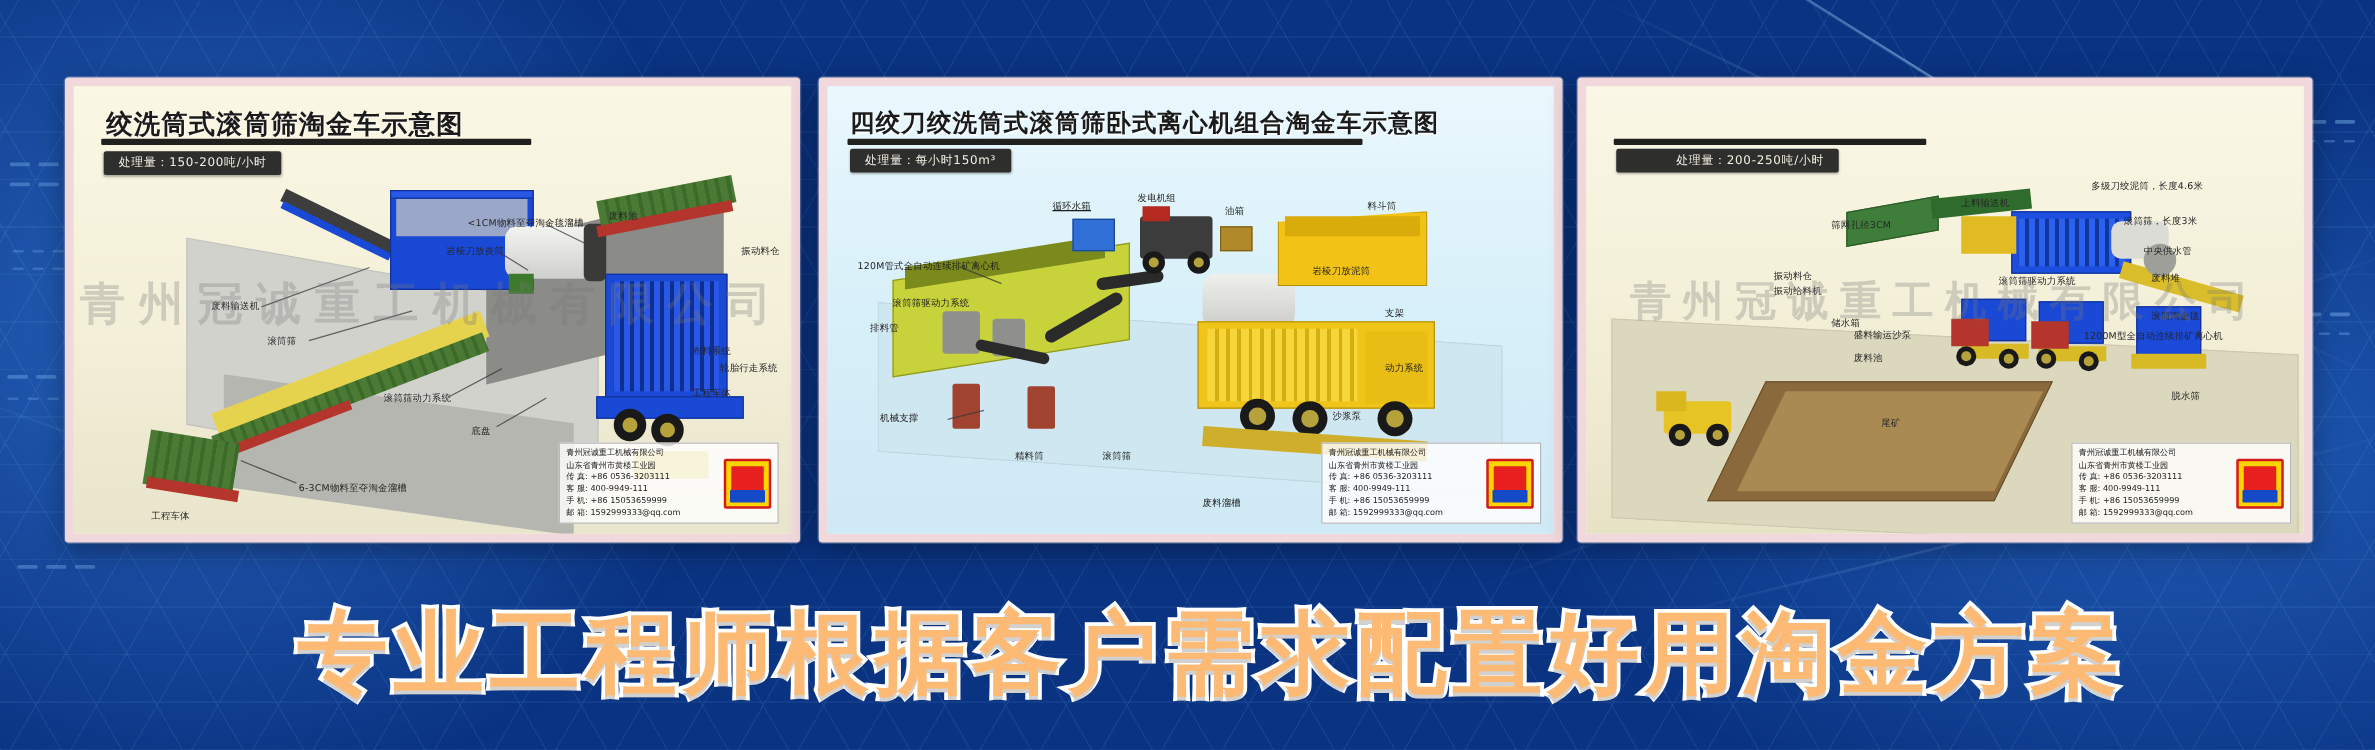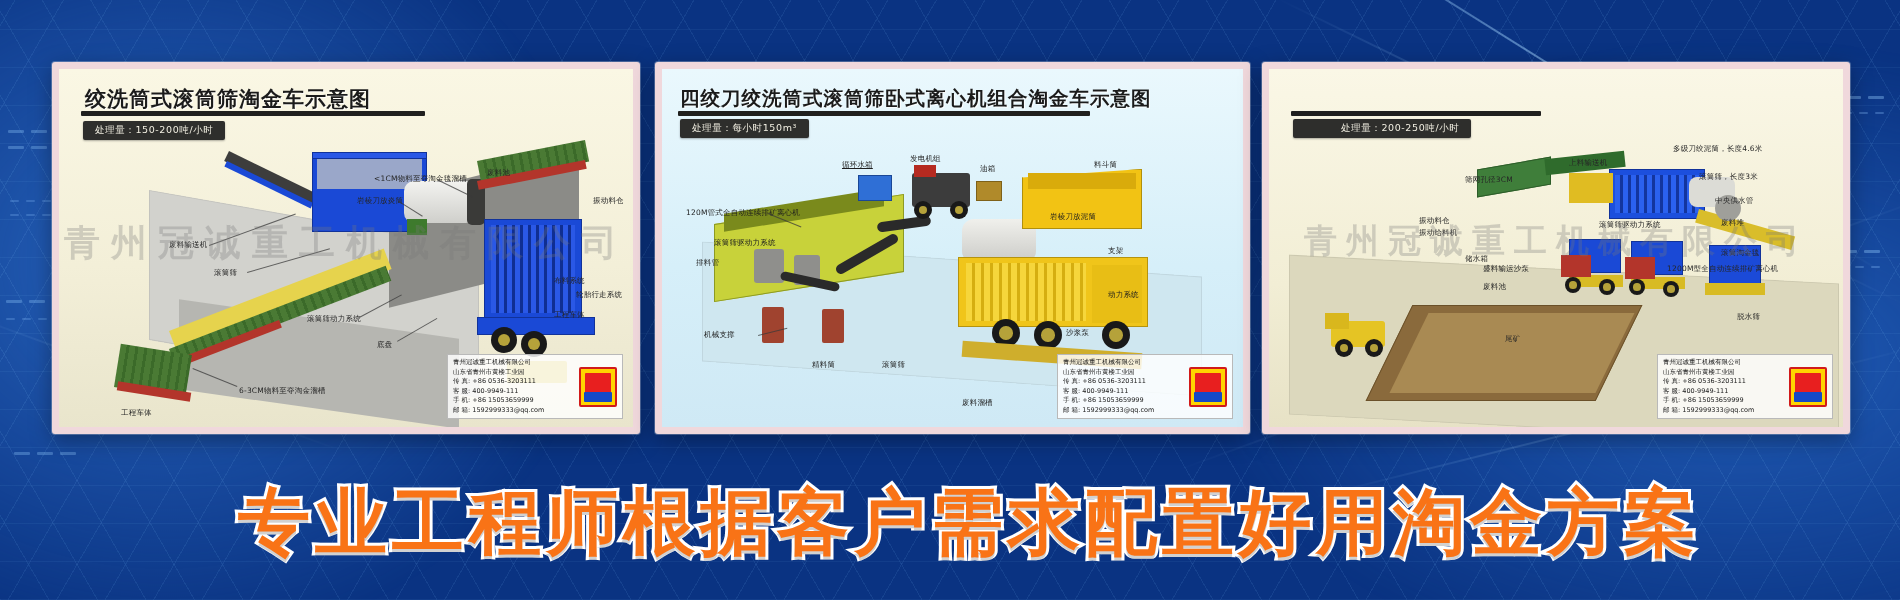--- a/index.html
+++ b/index.html
@@ -164,21 +164,21 @@
 
   
   #headline-bar{
     position:absolute; left:0; bottom:0; width:1900px; height:145px;
     overflow:hidden;
   }
   #headline-text{
     position:absolute; left:0; right:0; top:20px;
     text-align:center;
     font-size:72px; font-weight:bold;
-    color:#f97316;
+    color:#fdba74;
     letter-spacing:5px;
     white-space:nowrap;
     -webkit-text-stroke:6px #ffffff;
     paint-order:stroke fill;
     text-shadow:0 3px 0 rgba(0,0,0,.18);
     padding-left:39px;
   }
 </style>
 </head>
 <body>

